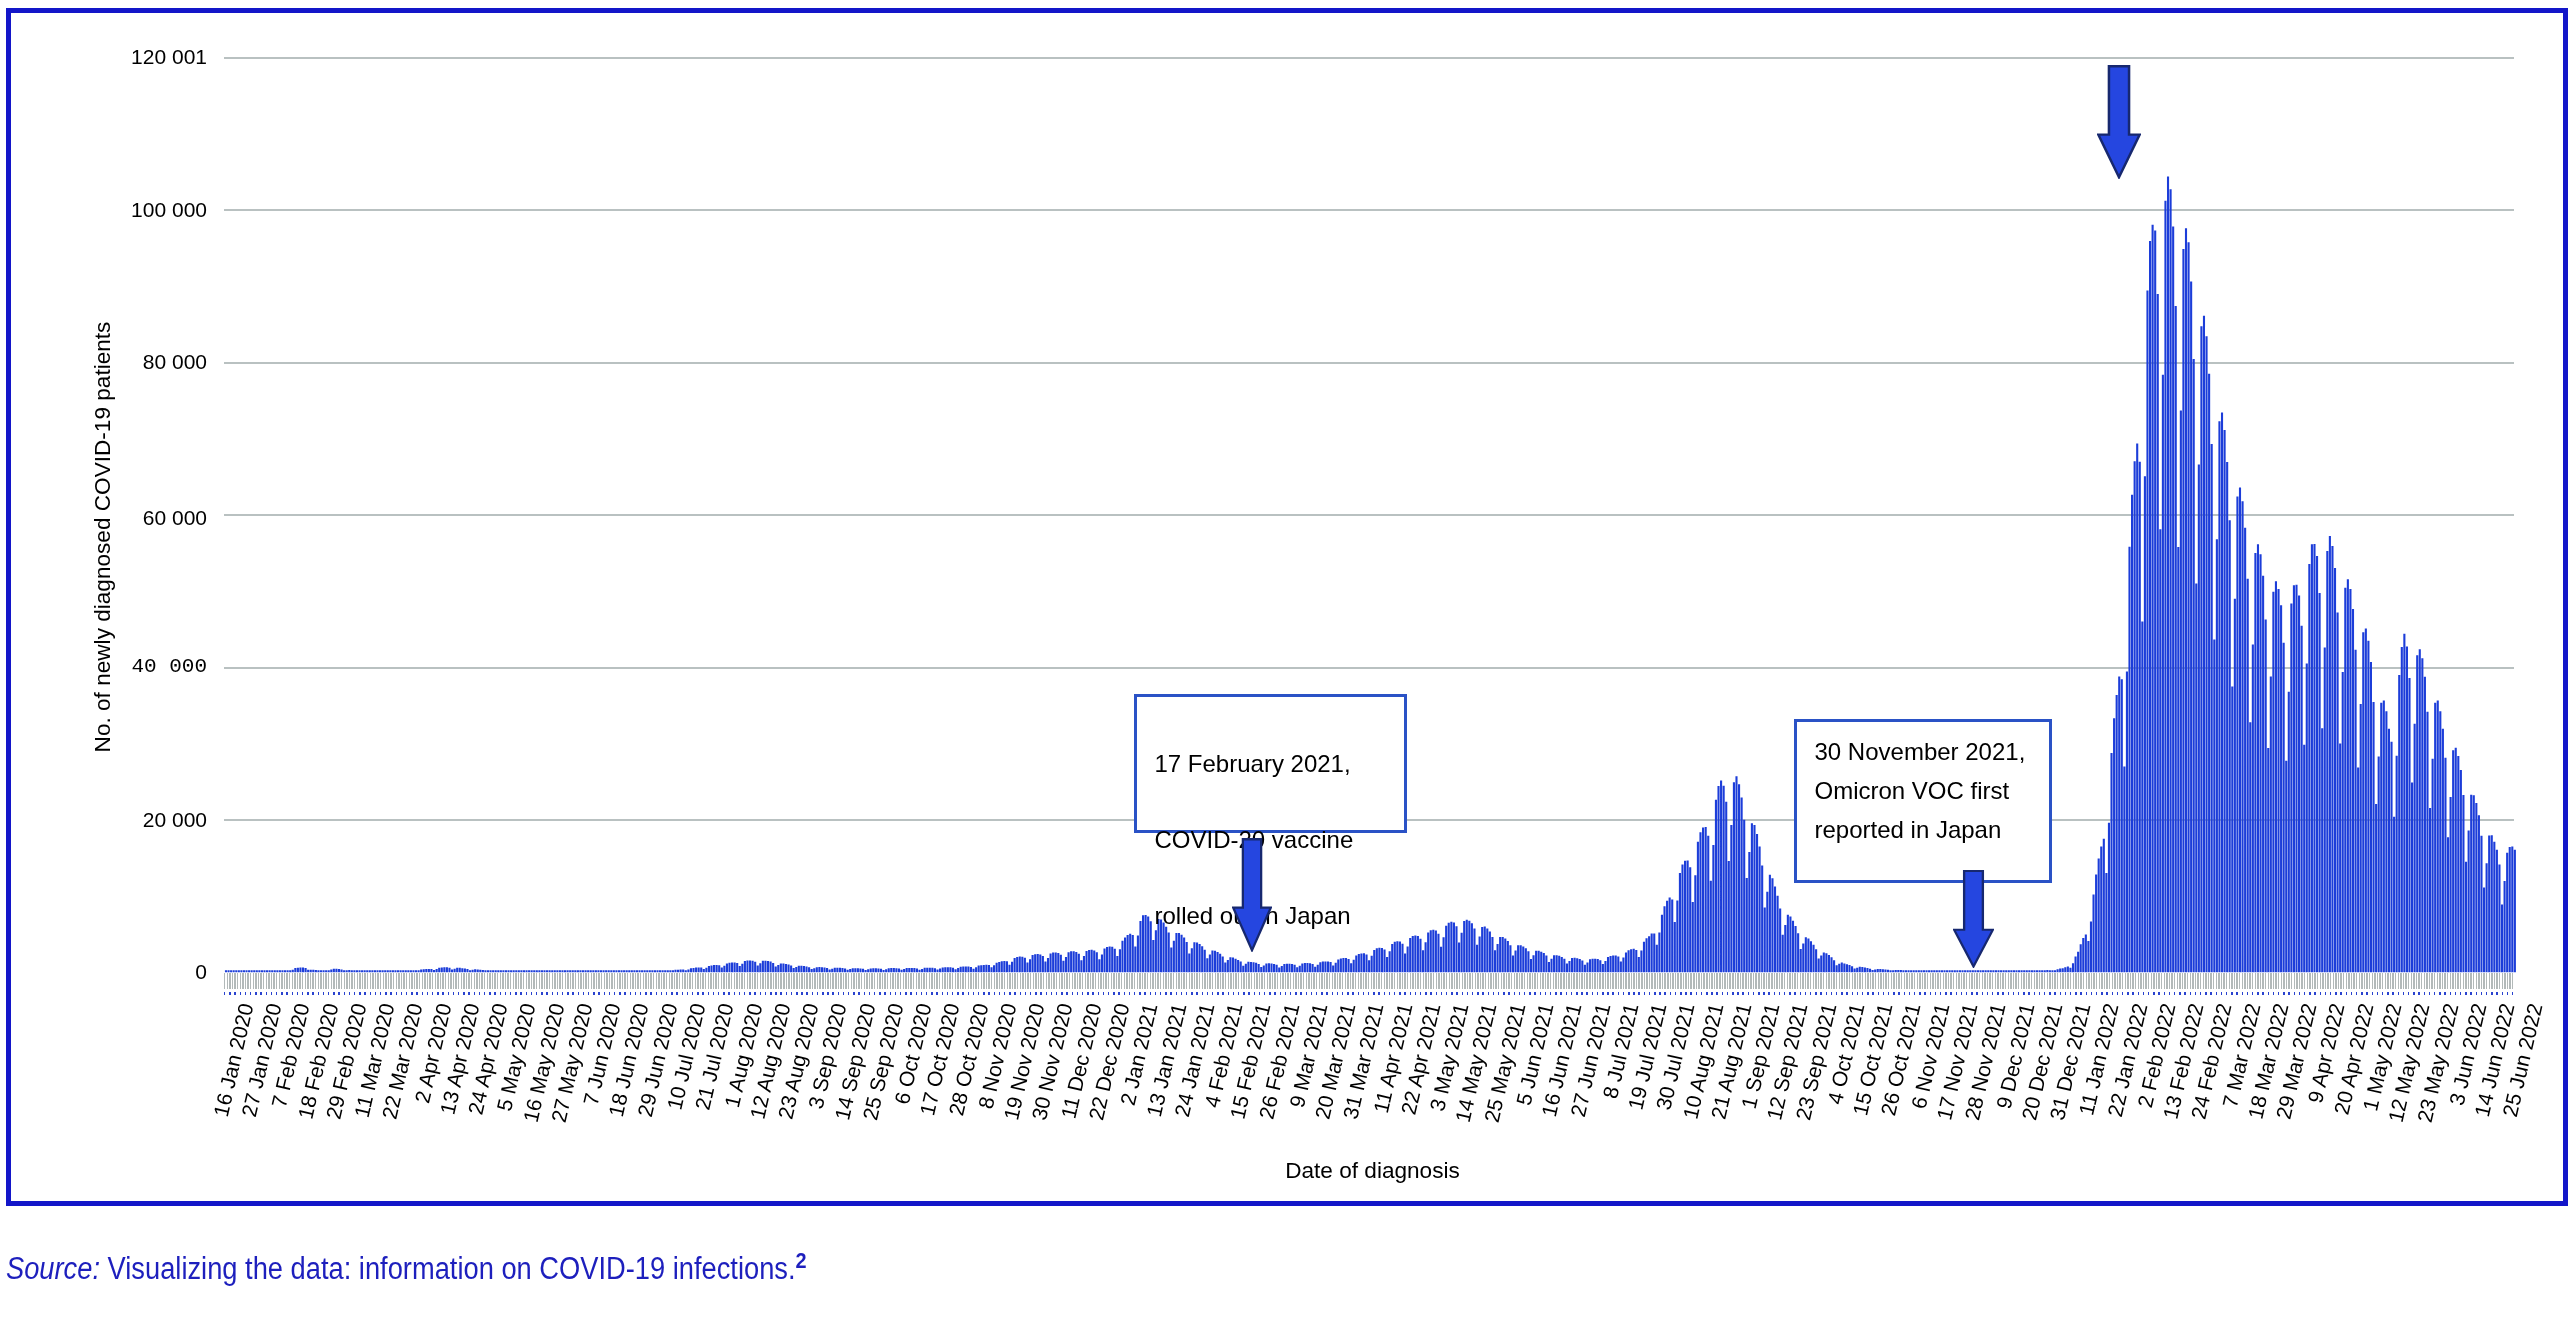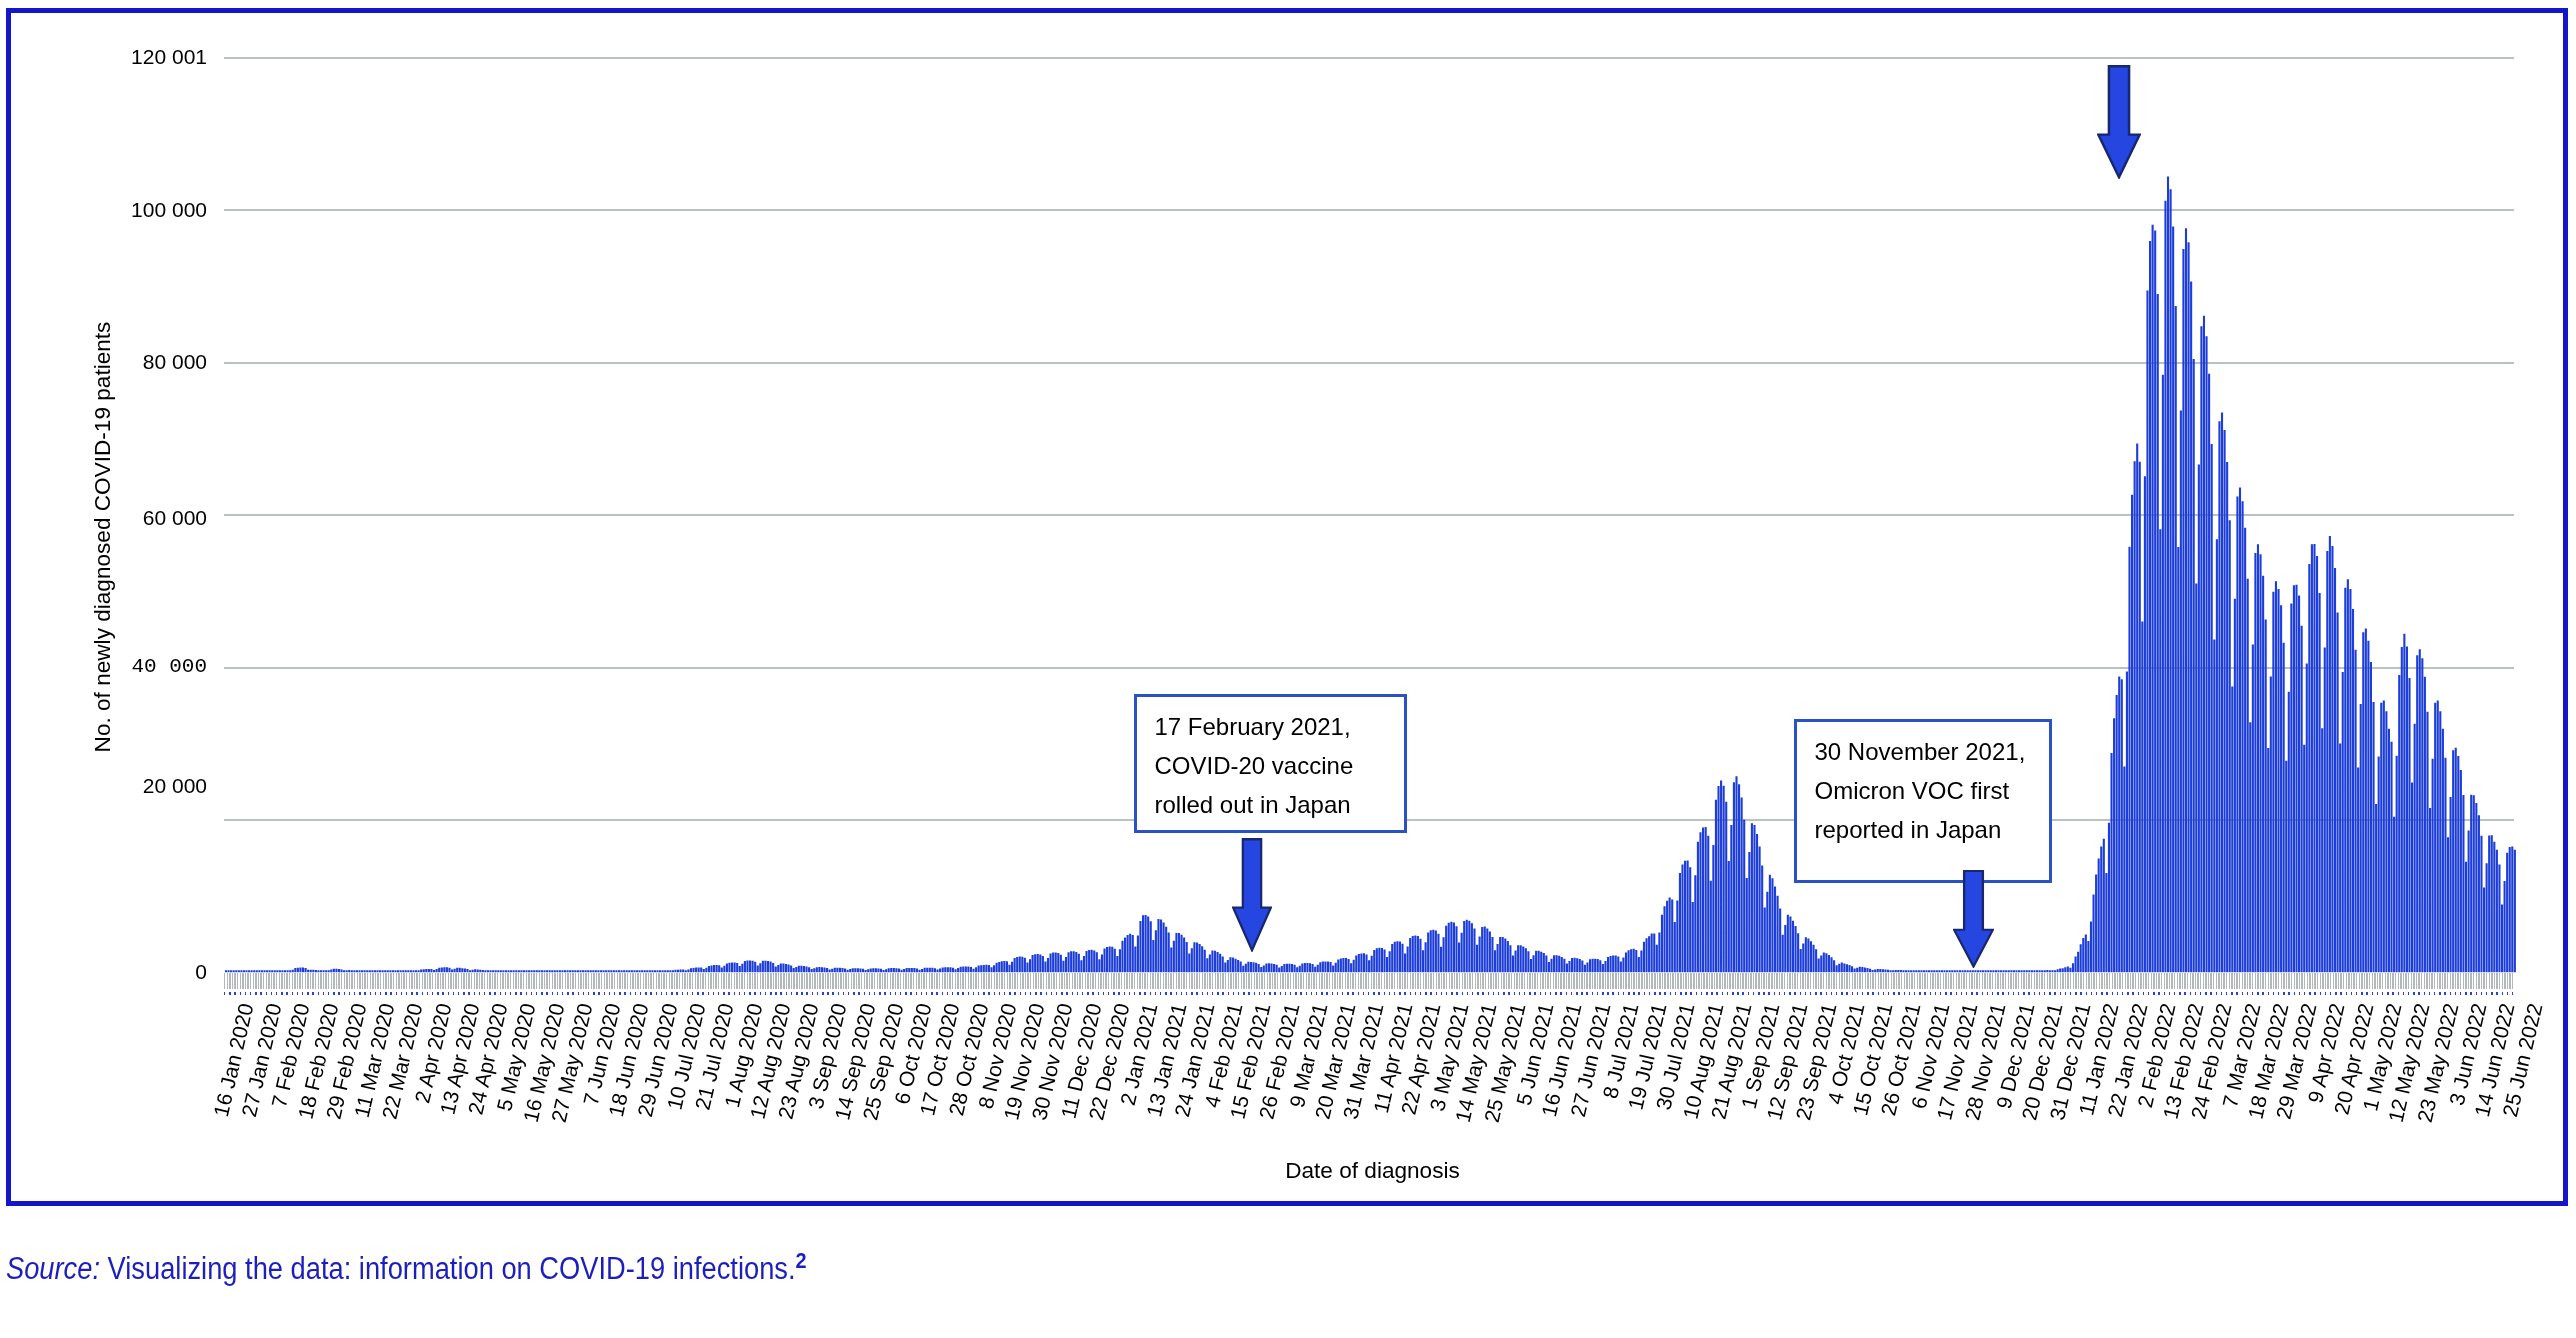--- a/index.html
+++ b/index.html
@@ -24,21 +24,21 @@
   .dot-row{position:absolute;left:224px;top:992px;width:2290px;height:3.1px;
     background:repeating-linear-gradient(90deg,#2a43cf 0px,#2a43cf 1.5px,transparent 1.5px,transparent 5.2px);}
 
   svg.bars-layer{position:absolute;left:0;top:0;width:2576px;height:1338px;}
 
   
   .callout{position:absolute;background:#ffffff;border:3.1px solid #2a52c6;color:#000;
     box-sizing:border-box;padding:10px 11.3px 5px 17.5px;font-size:24px;}
   .callout .ln{white-space:nowrap;}
   .callout-vaccine{left:1134px;top:694px;width:273px;height:139px;}
-  .callout-vaccine .ln{line-height:39px;}
+  .callout-vaccine .ln{line-height:39px;margin-top:37px;}
   .callout-omicron-first{left:1794px;top:719px;width:258px;height:164px;}
   .callout-omicron-first .ln{line-height:39px;}
   .callout-omicron-dominant{left:1785px;top:80px;width:281px;height:145px;font-size:22.6px;}
   .callout-omicron-dominant .ln{line-height:34px;}
 
   .arrow{position:absolute;}
   .arrow-vaccine{left:1232px;top:838px;width:40px;height:114px;}
   .arrow-omicron-first{left:1953px;top:870px;width:41px;height:98px;}
   .arrow-omicron-dominant{left:2097px;top:65px;width:44px;height:114px;}
 
@@ -63,21 +63,21 @@
       <div class="gridline" style="top: 514px;"></div>
       <div class="gridline" style="top: 667px;"></div>
       <div class="gridline" style="top: 819px;"></div>
     </div>
   <div>
       <div class="ylab" style="top: 44px;">120 001</div>
       <div class="ylab" style="top: 197px;">100 000</div>
       <div class="ylab" style="top: 349px;">80 000</div>
       <div class="ylab" style="top: 505px;">60 000</div>
       <div class="ylab" style="top: 654px; font-family: Liberation Mono, monospace;">40 000</div>
-      <div class="ylab" style="top: 773px;">20 000</div>
+      <div class="ylab" style="top: 807px;">20 000</div>
       <div class="ylab" style="top: 959px;">0</div>
     </div>
 
   <svg class="bars-layer" viewBox="0 0 4111 2136">
     <path fill="#1c3dd9" d="M358.4 1552V1549.0h3.36V1552ZM362.5 1552V1549.0h3.36V1552ZM366.6 1552V1549.0h3.36V1552ZM370.7 1552V1549.0h3.36V1552ZM374.8 1552V1549.0h3.36V1552ZM378.9 1552V1549.0h3.36V1552ZM383.0 1552V1549.0h3.36V1552ZM387.1 1552V1549.0h3.36V1552ZM391.2 1552V1549.0h3.36V1552ZM395.3 1552V1549.0h3.36V1552ZM399.4 1552V1549.0h3.36V1552ZM403.5 1552V1549.0h3.36V1552ZM407.6 1552V1549.0h3.36V1552ZM411.7 1552V1549.0h3.36V1552ZM415.8 1552V1549.0h3.36V1552ZM419.9 1552V1549.0h3.36V1552ZM424.0 1552V1549.0h3.36V1552ZM428.1 1552V1549.0h3.36V1552ZM432.2 1552V1549.0h3.36V1552ZM436.3 1552V1549.0h3.36V1552ZM440.4 1552V1549.0h3.36V1552ZM444.5 1552V1549.0h3.36V1552ZM448.6 1552V1549.0h3.36V1552ZM452.7 1552V1549.0h3.36V1552ZM456.8 1552V1549.0h3.36V1552ZM460.9 1552V1549.0h3.36V1552ZM465.0 1552V1548.2h3.36V1552ZM469.1 1552V1545.4h3.36V1552ZM473.2 1552V1544.9h3.36V1552ZM477.3 1552V1544.7h3.36V1552ZM481.4 1552V1544.7h3.36V1552ZM485.5 1552V1545.2h3.36V1552ZM489.6 1552V1548.3h3.36V1552ZM493.7 1552V1548.1h3.36V1552ZM497.8 1552V1548.2h3.36V1552ZM501.9 1552V1548.6h3.36V1552ZM506.0 1552V1549.0h3.36V1552ZM510.1 1552V1549.0h3.36V1552ZM514.2 1552V1549.0h3.36V1552ZM518.3 1552V1549.0h3.36V1552ZM522.4 1552V1549.0h3.36V1552ZM526.5 1552V1547.6h3.36V1552ZM530.6 1552V1546.5h3.36V1552ZM534.7 1552V1546.7h3.36V1552ZM538.8 1552V1547.0h3.36V1552ZM542.9 1552V1547.6h3.36V1552ZM547.0 1552V1549.0h3.36V1552ZM551.1 1552V1548.9h3.36V1552ZM555.2 1552V1548.7h3.36V1552ZM559.3 1552V1549.0h3.36V1552ZM563.4 1552V1549.0h3.36V1552ZM567.5 1552V1549.0h3.36V1552ZM571.6 1552V1549.0h3.36V1552ZM575.7 1552V1549.0h3.36V1552ZM579.8 1552V1549.0h3.36V1552ZM583.9 1552V1549.0h3.36V1552ZM588.0 1552V1549.0h3.36V1552ZM592.1 1552V1549.0h3.36V1552ZM596.2 1552V1549.0h3.36V1552ZM600.3 1552V1549.0h3.36V1552ZM604.4 1552V1549.0h3.36V1552ZM608.5 1552V1549.0h3.36V1552ZM612.6 1552V1549.0h3.36V1552ZM616.7 1552V1549.0h3.36V1552ZM620.8 1552V1549.0h3.36V1552ZM624.9 1552V1549.0h3.36V1552ZM629.0 1552V1549.0h3.36V1552ZM633.1 1552V1549.0h3.36V1552ZM637.2 1552V1549.0h3.36V1552ZM641.3 1552V1549.0h3.36V1552ZM645.4 1552V1549.0h3.36V1552ZM649.5 1552V1549.0h3.36V1552ZM653.6 1552V1549.0h3.36V1552ZM657.7 1552V1549.0h3.36V1552ZM661.8 1552V1549.0h3.36V1552ZM665.9 1552V1549.0h3.36V1552ZM670.0 1552V1547.8h3.36V1552ZM674.1 1552V1547.3h3.36V1552ZM678.2 1552V1547.1h3.36V1552ZM682.3 1552V1546.8h3.36V1552ZM686.4 1552V1546.9h3.36V1552ZM690.6 1552V1548.5h3.36V1552ZM694.7 1552V1546.9h3.36V1552ZM698.8 1552V1545.0h3.36V1552ZM702.9 1552V1544.4h3.36V1552ZM707.0 1552V1544.1h3.36V1552ZM711.1 1552V1544.0h3.36V1552ZM715.2 1552V1545.0h3.36V1552ZM719.3 1552V1547.6h3.36V1552ZM723.4 1552V1546.4h3.36V1552ZM727.5 1552V1544.9h3.36V1552ZM731.6 1552V1545.1h3.36V1552ZM735.7 1552V1545.6h3.36V1552ZM739.8 1552V1546.2h3.36V1552ZM743.9 1552V1547.1h3.36V1552ZM748.0 1552V1549.0h3.36V1552ZM752.1 1552V1548.3h3.36V1552ZM756.2 1552V1547.5h3.36V1552ZM760.3 1552V1547.7h3.36V1552ZM764.4 1552V1548.1h3.36V1552ZM768.5 1552V1548.5h3.36V1552ZM772.6 1552V1549.0h3.36V1552ZM776.7 1552V1549.0h3.36V1552ZM780.8 1552V1549.0h3.36V1552ZM784.9 1552V1549.0h3.36V1552ZM789.0 1552V1549.0h3.36V1552ZM793.1 1552V1549.0h3.36V1552ZM797.2 1552V1549.0h3.36V1552ZM801.3 1552V1549.0h3.36V1552ZM805.4 1552V1549.0h3.36V1552ZM809.5 1552V1549.0h3.36V1552ZM813.6 1552V1549.0h3.36V1552ZM817.7 1552V1549.0h3.36V1552ZM821.8 1552V1549.0h3.36V1552ZM825.9 1552V1549.0h3.36V1552ZM830.0 1552V1549.0h3.36V1552ZM834.1 1552V1549.0h3.36V1552ZM838.2 1552V1549.0h3.36V1552ZM842.3 1552V1549.0h3.36V1552ZM846.4 1552V1549.0h3.36V1552ZM850.5 1552V1549.0h3.36V1552ZM854.6 1552V1549.0h3.36V1552ZM858.7 1552V1549.0h3.36V1552ZM862.8 1552V1549.0h3.36V1552ZM866.9 1552V1549.0h3.36V1552ZM871.0 1552V1549.0h3.36V1552ZM875.1 1552V1549.0h3.36V1552ZM879.2 1552V1549.0h3.36V1552ZM883.3 1552V1549.0h3.36V1552ZM887.4 1552V1549.0h3.36V1552ZM891.5 1552V1549.0h3.36V1552ZM895.6 1552V1549.0h3.36V1552ZM899.7 1552V1549.0h3.36V1552ZM903.8 1552V1549.0h3.36V1552ZM907.9 1552V1549.0h3.36V1552ZM912.0 1552V1549.0h3.36V1552ZM916.1 1552V1549.0h3.36V1552ZM920.2 1552V1549.0h3.36V1552ZM924.3 1552V1549.0h3.36V1552ZM928.4 1552V1549.0h3.36V1552ZM932.5 1552V1549.0h3.36V1552ZM936.6 1552V1549.0h3.36V1552ZM940.7 1552V1549.0h3.36V1552ZM944.8 1552V1549.0h3.36V1552ZM948.9 1552V1549.0h3.36V1552ZM953.0 1552V1549.0h3.36V1552ZM957.1 1552V1549.0h3.36V1552ZM961.2 1552V1549.0h3.36V1552ZM965.3 1552V1549.0h3.36V1552ZM969.4 1552V1549.0h3.36V1552ZM973.5 1552V1549.0h3.36V1552ZM977.6 1552V1549.0h3.36V1552ZM981.7 1552V1549.0h3.36V1552ZM985.8 1552V1549.0h3.36V1552ZM989.9 1552V1549.0h3.36V1552ZM994.0 1552V1549.0h3.36V1552ZM998.1 1552V1549.0h3.36V1552ZM1002.2 1552V1549.0h3.36V1552ZM1006.3 1552V1549.0h3.36V1552ZM1010.4 1552V1549.0h3.36V1552ZM1014.5 1552V1549.0h3.36V1552ZM1018.6 1552V1549.0h3.36V1552ZM1022.7 1552V1549.0h3.36V1552ZM1026.8 1552V1549.0h3.36V1552ZM1030.9 1552V1549.0h3.36V1552ZM1035.0 1552V1549.0h3.36V1552ZM1039.1 1552V1549.0h3.36V1552ZM1043.2 1552V1549.0h3.36V1552ZM1047.3 1552V1549.0h3.36V1552ZM1051.4 1552V1549.0h3.36V1552ZM1055.5 1552V1549.0h3.36V1552ZM1059.6 1552V1549.0h3.36V1552ZM1063.7 1552V1549.0h3.36V1552ZM1067.8 1552V1549.0h3.36V1552ZM1071.9 1552V1548.8h3.36V1552ZM1076.0 1552V1548.3h3.36V1552ZM1080.1 1552V1548.1h3.36V1552ZM1084.2 1552V1547.8h3.36V1552ZM1088.3 1552V1547.8h3.36V1552ZM1092.4 1552V1549.0h3.36V1552ZM1096.6 1552V1547.7h3.36V1552ZM1100.7 1552V1545.9h3.36V1552ZM1104.8 1552V1545.2h3.36V1552ZM1108.9 1552V1544.7h3.36V1552ZM1113.0 1552V1544.4h3.36V1552ZM1117.1 1552V1544.7h3.36V1552ZM1121.2 1552V1547.0h3.36V1552ZM1125.3 1552V1544.9h3.36V1552ZM1129.4 1552V1542.2h3.36V1552ZM1133.5 1552V1541.2h3.36V1552ZM1137.6 1552V1540.7h3.36V1552ZM1141.7 1552V1540.5h3.36V1552ZM1145.8 1552V1541.1h3.36V1552ZM1149.9 1552V1544.6h3.36V1552ZM1154.0 1552V1541.7h3.36V1552ZM1158.1 1552V1538.0h3.36V1552ZM1162.2 1552V1536.9h3.36V1552ZM1166.3 1552V1536.4h3.36V1552ZM1170.4 1552V1536.5h3.36V1552ZM1174.5 1552V1537.5h3.36V1552ZM1178.6 1552V1542.3h3.36V1552ZM1182.7 1552V1538.6h3.36V1552ZM1186.8 1552V1534.0h3.36V1552ZM1190.9 1552V1533.2h3.36V1552ZM1195.0 1552V1533.2h3.36V1552ZM1199.1 1552V1533.8h3.36V1552ZM1203.2 1552V1535.4h3.36V1552ZM1207.3 1552V1541.2h3.36V1552ZM1211.4 1552V1537.8h3.36V1552ZM1215.5 1552V1533.9h3.36V1552ZM1219.6 1552V1533.6h3.36V1552ZM1223.7 1552V1534.1h3.36V1552ZM1227.8 1552V1535.1h3.36V1552ZM1231.9 1552V1537.4h3.36V1552ZM1236.0 1552V1543.0h3.36V1552ZM1240.1 1552V1540.6h3.36V1552ZM1244.2 1552V1538.0h3.36V1552ZM1248.3 1552V1538.2h3.36V1552ZM1252.4 1552V1538.8h3.36V1552ZM1256.5 1552V1539.8h3.36V1552ZM1260.6 1552V1541.4h3.36V1552ZM1264.7 1552V1545.5h3.36V1552ZM1268.8 1552V1543.6h3.36V1552ZM1272.9 1552V1541.6h3.36V1552ZM1277.0 1552V1541.6h3.36V1552ZM1281.1 1552V1542.1h3.36V1552ZM1285.2 1552V1542.9h3.36V1552ZM1289.3 1552V1544.1h3.36V1552ZM1293.4 1552V1547.1h3.36V1552ZM1297.5 1552V1545.8h3.36V1552ZM1301.6 1552V1544.1h3.36V1552ZM1305.7 1552V1543.9h3.36V1552ZM1309.8 1552V1544.2h3.36V1552ZM1313.9 1552V1544.6h3.36V1552ZM1318.0 1552V1545.5h3.36V1552ZM1322.1 1552V1547.9h3.36V1552ZM1326.2 1552V1546.6h3.36V1552ZM1330.3 1552V1545.1h3.36V1552ZM1334.4 1552V1545.0h3.36V1552ZM1338.5 1552V1545.1h3.36V1552ZM1342.6 1552V1545.5h3.36V1552ZM1346.7 1552V1546.2h3.36V1552ZM1350.8 1552V1548.3h3.36V1552ZM1354.9 1552V1547.1h3.36V1552ZM1359.0 1552V1545.7h3.36V1552ZM1363.1 1552V1545.6h3.36V1552ZM1367.2 1552V1545.7h3.36V1552ZM1371.3 1552V1546.0h3.36V1552ZM1375.4 1552V1546.6h3.36V1552ZM1379.5 1552V1548.5h3.36V1552ZM1383.6 1552V1547.4h3.36V1552ZM1387.7 1552V1546.0h3.36V1552ZM1391.8 1552V1545.8h3.36V1552ZM1395.9 1552V1545.9h3.36V1552ZM1400.0 1552V1546.1h3.36V1552ZM1404.1 1552V1546.6h3.36V1552ZM1408.2 1552V1548.5h3.36V1552ZM1412.3 1552V1547.3h3.36V1552ZM1416.4 1552V1545.8h3.36V1552ZM1420.5 1552V1545.5h3.36V1552ZM1424.6 1552V1545.5h3.36V1552ZM1428.7 1552V1545.7h3.36V1552ZM1432.8 1552V1546.3h3.36V1552ZM1436.9 1552V1548.3h3.36V1552ZM1441.0 1552V1547.0h3.36V1552ZM1445.1 1552V1545.5h3.36V1552ZM1449.2 1552V1545.2h3.36V1552ZM1453.3 1552V1545.3h3.36V1552ZM1457.4 1552V1545.5h3.36V1552ZM1461.5 1552V1546.1h3.36V1552ZM1465.6 1552V1548.1h3.36V1552ZM1469.7 1552V1546.8h3.36V1552ZM1473.8 1552V1545.1h3.36V1552ZM1477.9 1552V1544.8h3.36V1552ZM1482.0 1552V1544.8h3.36V1552ZM1486.1 1552V1545.0h3.36V1552ZM1490.2 1552V1545.6h3.36V1552ZM1494.3 1552V1547.8h3.36V1552ZM1498.4 1552V1546.3h3.36V1552ZM1502.6 1552V1544.5h3.36V1552ZM1506.7 1552V1544.1h3.36V1552ZM1510.8 1552V1544.0h3.36V1552ZM1514.9 1552V1544.2h3.36V1552ZM1519.0 1552V1544.8h3.36V1552ZM1523.1 1552V1547.3h3.36V1552ZM1527.2 1552V1545.5h3.36V1552ZM1531.3 1552V1543.4h3.36V1552ZM1535.4 1552V1542.9h3.36V1552ZM1539.5 1552V1542.8h3.36V1552ZM1543.6 1552V1543.0h3.36V1552ZM1547.7 1552V1543.6h3.36V1552ZM1551.8 1552V1546.4h3.36V1552ZM1555.9 1552V1544.2h3.36V1552ZM1560.0 1552V1541.5h3.36V1552ZM1564.1 1552V1540.8h3.36V1552ZM1568.2 1552V1540.5h3.36V1552ZM1572.3 1552V1540.2h3.36V1552ZM1576.4 1552V1540.6h3.36V1552ZM1580.5 1552V1544.2h3.36V1552ZM1584.6 1552V1541.0h3.36V1552ZM1588.7 1552V1537.0h3.36V1552ZM1592.8 1552V1535.6h3.36V1552ZM1596.9 1552V1534.5h3.36V1552ZM1601.0 1552V1534.0h3.36V1552ZM1605.1 1552V1534.7h3.36V1552ZM1609.2 1552V1540.2h3.36V1552ZM1613.3 1552V1535.4h3.36V1552ZM1617.4 1552V1529.2h3.36V1552ZM1621.5 1552V1527.6h3.36V1552ZM1625.6 1552V1527.0h3.36V1552ZM1629.7 1552V1527.2h3.36V1552ZM1633.8 1552V1528.9h3.36V1552ZM1637.9 1552V1536.7h3.36V1552ZM1642.0 1552V1531.3h3.36V1552ZM1646.1 1552V1524.7h3.36V1552ZM1650.2 1552V1523.2h3.36V1552ZM1654.3 1552V1523.1h3.36V1552ZM1658.4 1552V1523.8h3.36V1552ZM1662.5 1552V1526.2h3.36V1552ZM1666.6 1552V1535.1h3.36V1552ZM1670.7 1552V1529.2h3.36V1552ZM1674.8 1552V1522.0h3.36V1552ZM1678.9 1552V1520.5h3.36V1552ZM1683.0 1552V1520.5h3.36V1552ZM1687.1 1552V1521.4h3.36V1552ZM1691.2 1552V1524.2h3.36V1552ZM1695.3 1552V1533.9h3.36V1552ZM1699.4 1552V1527.7h3.36V1552ZM1703.5 1552V1520.1h3.36V1552ZM1707.6 1552V1518.6h3.36V1552ZM1711.7 1552V1518.6h3.36V1552ZM1715.8 1552V1519.6h3.36V1552ZM1719.9 1552V1522.5h3.36V1552ZM1724.0 1552V1532.8h3.36V1552ZM1728.1 1552V1526.2h3.36V1552ZM1732.2 1552V1518.1h3.36V1552ZM1736.3 1552V1516.4h3.36V1552ZM1740.4 1552V1516.3h3.36V1552ZM1744.5 1552V1517.3h3.36V1552ZM1748.6 1552V1520.3h3.36V1552ZM1752.7 1552V1531.3h3.36V1552ZM1756.8 1552V1523.7h3.36V1552ZM1760.9 1552V1514.2h3.36V1552ZM1765.0 1552V1511.7h3.36V1552ZM1769.1 1552V1511.1h3.36V1552ZM1773.2 1552V1511.6h3.36V1552ZM1777.3 1552V1514.7h3.36V1552ZM1781.4 1552V1526.3h3.36V1552ZM1785.5 1552V1515.5h3.36V1552ZM1789.6 1552V1501.7h3.36V1552ZM1793.7 1552V1496.8h3.36V1552ZM1797.8 1552V1492.8h3.36V1552ZM1801.9 1552V1490.6h3.36V1552ZM1806.0 1552V1492.6h3.36V1552ZM1810.1 1552V1511.1h3.36V1552ZM1814.2 1552V1493.3h3.36V1552ZM1818.3 1552V1470.2h3.36V1552ZM1822.4 1552V1461.3h3.36V1552ZM1826.5 1552V1460.9h3.36V1552ZM1830.6 1552V1463.0h3.36V1552ZM1834.7 1552V1470.5h3.36V1552ZM1838.8 1552V1500.7h3.36V1552ZM1842.9 1552V1485.2h3.36V1552ZM1847.0 1552V1467.2h3.36V1552ZM1851.1 1552V1467.9h3.36V1552ZM1855.2 1552V1472.6h3.36V1552ZM1859.3 1552V1479.3h3.36V1552ZM1863.4 1552V1488.8h3.36V1552ZM1867.5 1552V1512.8h3.36V1552ZM1871.6 1552V1501.8h3.36V1552ZM1875.7 1552V1489.4h3.36V1552ZM1879.8 1552V1489.3h3.36V1552ZM1883.9 1552V1492.1h3.36V1552ZM1888.0 1552V1496.5h3.36V1552ZM1892.1 1552V1503.9h3.36V1552ZM1896.2 1552V1522.1h3.36V1552ZM1900.3 1552V1513.7h3.36V1552ZM1904.4 1552V1504.3h3.36V1552ZM1908.6 1552V1504.6h3.36V1552ZM1912.7 1552V1507.1h3.36V1552ZM1916.8 1552V1510.5h3.36V1552ZM1920.9 1552V1516.1h3.36V1552ZM1925.0 1552V1529.9h3.36V1552ZM1929.1 1552V1523.9h3.36V1552ZM1933.2 1552V1517.2h3.36V1552ZM1937.3 1552V1517.6h3.36V1552ZM1941.4 1552V1519.6h3.36V1552ZM1945.5 1552V1522.4h3.36V1552ZM1949.6 1552V1526.8h3.36V1552ZM1953.7 1552V1536.7h3.36V1552ZM1957.8 1552V1532.6h3.36V1552ZM1961.9 1552V1528.2h3.36V1552ZM1966.0 1552V1528.7h3.36V1552ZM1970.1 1552V1530.4h3.36V1552ZM1974.2 1552V1532.6h3.36V1552ZM1978.3 1552V1535.1h3.36V1552ZM1982.4 1552V1541.6h3.36V1552ZM1986.5 1552V1538.7h3.36V1552ZM1990.6 1552V1535.4h3.36V1552ZM1994.7 1552V1535.6h3.36V1552ZM1998.8 1552V1536.1h3.36V1552ZM2002.9 1552V1537.1h3.36V1552ZM2007.0 1552V1538.9h3.36V1552ZM2011.1 1552V1543.8h3.36V1552ZM2015.2 1552V1541.3h3.36V1552ZM2019.3 1552V1538.2h3.36V1552ZM2023.4 1552V1537.9h3.36V1552ZM2027.5 1552V1538.1h3.36V1552ZM2031.6 1552V1538.8h3.36V1552ZM2035.7 1552V1540.2h3.36V1552ZM2039.8 1552V1544.5h3.36V1552ZM2043.9 1552V1542.0h3.36V1552ZM2048.0 1552V1539.0h3.36V1552ZM2052.1 1552V1538.5h3.36V1552ZM2056.2 1552V1538.6h3.36V1552ZM2060.3 1552V1539.1h3.36V1552ZM2064.4 1552V1540.3h3.36V1552ZM2068.5 1552V1544.3h3.36V1552ZM2072.6 1552V1541.6h3.36V1552ZM2076.7 1552V1538.3h3.36V1552ZM2080.8 1552V1537.5h3.36V1552ZM2084.9 1552V1537.4h3.36V1552ZM2089.0 1552V1537.7h3.36V1552ZM2093.1 1552V1538.8h3.36V1552ZM2097.2 1552V1543.2h3.36V1552ZM2101.3 1552V1540.0h3.36V1552ZM2105.4 1552V1536.1h3.36V1552ZM2109.5 1552V1535.0h3.36V1552ZM2113.6 1552V1534.8h3.36V1552ZM2117.7 1552V1534.8h3.36V1552ZM2121.8 1552V1535.8h3.36V1552ZM2125.9 1552V1541.2h3.36V1552ZM2130.0 1552V1537.0h3.36V1552ZM2134.1 1552V1531.8h3.36V1552ZM2138.2 1552V1530.3h3.36V1552ZM2142.3 1552V1529.5h3.36V1552ZM2146.4 1552V1529.4h3.36V1552ZM2150.5 1552V1530.8h3.36V1552ZM2154.6 1552V1537.8h3.36V1552ZM2158.7 1552V1532.3h3.36V1552ZM2162.8 1552V1525.4h3.36V1552ZM2166.9 1552V1523.1h3.36V1552ZM2171.0 1552V1522.1h3.36V1552ZM2175.1 1552V1521.9h3.36V1552ZM2179.2 1552V1523.7h3.36V1552ZM2183.3 1552V1533.0h3.36V1552ZM2187.4 1552V1525.7h3.36V1552ZM2191.5 1552V1516.6h3.36V1552ZM2195.6 1552V1513.9h3.36V1552ZM2199.7 1552V1512.9h3.36V1552ZM2203.8 1552V1513.2h3.36V1552ZM2207.9 1552V1515.8h3.36V1552ZM2212.0 1552V1527.8h3.36V1552ZM2216.1 1552V1518.5h3.36V1552ZM2220.2 1552V1507.0h3.36V1552ZM2224.3 1552V1503.6h3.36V1552ZM2228.4 1552V1502.5h3.36V1552ZM2232.5 1552V1503.1h3.36V1552ZM2236.6 1552V1506.7h3.36V1552ZM2240.7 1552V1522.1h3.36V1552ZM2244.8 1552V1511.1h3.36V1552ZM2248.9 1552V1497.6h3.36V1552ZM2253.0 1552V1494.2h3.36V1552ZM2257.1 1552V1493.4h3.36V1552ZM2261.2 1552V1494.4h3.36V1552ZM2265.3 1552V1498.8h3.36V1552ZM2269.4 1552V1517.0h3.36V1552ZM2273.5 1552V1504.3h3.36V1552ZM2277.6 1552V1488.7h3.36V1552ZM2281.7 1552V1485.0h3.36V1552ZM2285.8 1552V1484.3h3.36V1552ZM2289.9 1552V1485.6h3.36V1552ZM2294.0 1552V1490.5h3.36V1552ZM2298.1 1552V1511.3h3.36V1552ZM2302.2 1552V1496.4h3.36V1552ZM2306.3 1552V1478.0h3.36V1552ZM2310.4 1552V1473.0h3.36V1552ZM2314.6 1552V1471.6h3.36V1552ZM2318.7 1552V1472.6h3.36V1552ZM2322.8 1552V1478.5h3.36V1552ZM2326.9 1552V1504.7h3.36V1552ZM2331.0 1552V1489.1h3.36V1552ZM2335.1 1552V1470.4h3.36V1552ZM2339.2 1552V1468.2h3.36V1552ZM2343.3 1552V1470.0h3.36V1552ZM2347.4 1552V1474.0h3.36V1552ZM2351.5 1552V1482.4h3.36V1552ZM2355.6 1552V1508.2h3.36V1552ZM2359.7 1552V1495.1h3.36V1552ZM2363.8 1552V1479.9h3.36V1552ZM2367.9 1552V1479.1h3.36V1552ZM2372.0 1552V1482.2h3.36V1552ZM2376.1 1552V1487.2h3.36V1552ZM2380.2 1552V1495.7h3.36V1552ZM2384.3 1552V1517.0h3.36V1552ZM2388.4 1552V1507.2h3.36V1552ZM2392.5 1552V1495.8h3.36V1552ZM2396.6 1552V1495.8h3.36V1552ZM2400.7 1552V1498.4h3.36V1552ZM2404.8 1552V1502.4h3.36V1552ZM2408.9 1552V1509.0h3.36V1552ZM2413.0 1552V1525.2h3.36V1552ZM2417.1 1552V1517.5h3.36V1552ZM2421.2 1552V1508.9h3.36V1552ZM2425.3 1552V1508.9h3.36V1552ZM2429.4 1552V1511.0h3.36V1552ZM2433.5 1552V1513.7h3.36V1552ZM2437.6 1552V1518.4h3.36V1552ZM2441.7 1552V1531.0h3.36V1552ZM2445.8 1552V1524.8h3.36V1552ZM2449.9 1552V1517.8h3.36V1552ZM2454.0 1552V1517.7h3.36V1552ZM2458.1 1552V1519.2h3.36V1552ZM2462.2 1552V1521.5h3.36V1552ZM2466.3 1552V1525.5h3.36V1552ZM2470.4 1552V1535.6h3.36V1552ZM2474.5 1552V1530.7h3.36V1552ZM2478.6 1552V1525.0h3.36V1552ZM2482.7 1552V1524.8h3.36V1552ZM2486.8 1552V1525.8h3.36V1552ZM2490.9 1552V1527.6h3.36V1552ZM2495.0 1552V1530.4h3.36V1552ZM2499.1 1552V1538.3h3.36V1552ZM2503.2 1552V1534.2h3.36V1552ZM2507.3 1552V1529.4h3.36V1552ZM2511.4 1552V1529.0h3.36V1552ZM2515.5 1552V1529.6h3.36V1552ZM2519.6 1552V1530.8h3.36V1552ZM2523.7 1552V1533.2h3.36V1552ZM2527.8 1552V1540.1h3.36V1552ZM2531.9 1552V1536.4h3.36V1552ZM2536.0 1552V1531.5h3.36V1552ZM2540.1 1552V1530.5h3.36V1552ZM2544.2 1552V1530.4h3.36V1552ZM2548.3 1552V1530.9h3.36V1552ZM2552.4 1552V1532.8h3.36V1552ZM2556.5 1552V1539.1h3.36V1552ZM2560.6 1552V1534.1h3.36V1552ZM2564.7 1552V1527.8h3.36V1552ZM2568.8 1552V1526.0h3.36V1552ZM2572.9 1552V1525.3h3.36V1552ZM2577.0 1552V1525.2h3.36V1552ZM2581.1 1552V1526.8h3.36V1552ZM2585.2 1552V1535.1h3.36V1552ZM2589.3 1552V1528.5h3.36V1552ZM2593.4 1552V1520.4h3.36V1552ZM2597.5 1552V1517.0h3.36V1552ZM2601.6 1552V1515.3h3.36V1552ZM2605.7 1552V1514.7h3.36V1552ZM2609.8 1552V1516.5h3.36V1552ZM2613.9 1552V1527.9h3.36V1552ZM2618.0 1552V1517.2h3.36V1552ZM2622.1 1552V1503.3h3.36V1552ZM2626.2 1552V1497.8h3.36V1552ZM2630.3 1552V1494.7h3.36V1552ZM2634.4 1552V1490.3h3.36V1552ZM2638.5 1552V1490.3h3.36V1552ZM2642.6 1552V1508.4h3.36V1552ZM2646.7 1552V1488.7h3.36V1552ZM2650.8 1552V1460.3h3.36V1552ZM2654.9 1552V1446.9h3.36V1552ZM2659.0 1552V1438.1h3.36V1552ZM2663.1 1552V1432.9h3.36V1552ZM2667.2 1552V1436.0h3.36V1552ZM2671.3 1552V1471.7h3.36V1552ZM2675.4 1552V1437.6h3.36V1552ZM2679.5 1552V1393.8h3.36V1552ZM2683.6 1552V1380.2h3.36V1552ZM2687.7 1552V1374.3h3.36V1552ZM2691.8 1552V1373.7h3.36V1552ZM2695.9 1552V1384.5h3.36V1552ZM2700.0 1552V1439.9h3.36V1552ZM2704.1 1552V1397.2h3.36V1552ZM2708.2 1552V1343.9h3.36V1552ZM2712.3 1552V1328.6h3.36V1552ZM2716.4 1552V1320.9h3.36V1552ZM2720.6 1552V1320.2h3.36V1552ZM2724.7 1552V1334.2h3.36V1552ZM2728.8 1552V1406.0h3.36V1552ZM2732.9 1552V1348.8h3.36V1552ZM2737.0 1552V1276.8h3.36V1552ZM2741.1 1552V1254.7h3.36V1552ZM2745.2 1552V1246.1h3.36V1552ZM2749.3 1552V1254.2h3.36V1552ZM2753.4 1552V1280.1h3.36V1552ZM2757.5 1552V1374.6h3.36V1552ZM2761.6 1552V1317.1h3.36V1552ZM2765.7 1552V1248.7h3.36V1552ZM2769.8 1552V1239.3h3.36V1552ZM2773.9 1552V1252.1h3.36V1552ZM2778.0 1552V1273.0h3.36V1552ZM2782.1 1552V1308.7h3.36V1552ZM2786.2 1552V1401.6h3.36V1552ZM2790.3 1552V1360.3h3.36V1552ZM2794.4 1552V1314.1h3.36V1552ZM2798.5 1552V1317.2h3.36V1552ZM2802.6 1552V1331.6h3.36V1552ZM2806.7 1552V1351.5h3.36V1552ZM2810.8 1552V1381.5h3.36V1552ZM2814.9 1552V1448.8h3.36V1552ZM2819.0 1552V1423.5h3.36V1552ZM2823.1 1552V1396.4h3.36V1552ZM2827.2 1552V1402.2h3.36V1552ZM2831.3 1552V1415.3h3.36V1552ZM2835.4 1552V1430.0h3.36V1552ZM2839.5 1552V1450.5h3.36V1552ZM2843.6 1552V1492.1h3.36V1552ZM2847.7 1552V1476.8h3.36V1552ZM2851.8 1552V1460.3h3.36V1552ZM2855.9 1552V1463.0h3.36V1552ZM2860.0 1552V1470.0h3.36V1552ZM2864.1 1552V1478.1h3.36V1552ZM2868.2 1552V1489.8h3.36V1552ZM2872.3 1552V1514.8h3.36V1552ZM2876.4 1552V1506.3h3.36V1552ZM2880.5 1552V1496.3h3.36V1552ZM2884.6 1552V1498.1h3.36V1552ZM2888.7 1552V1502.5h3.36V1552ZM2892.8 1552V1508.1h3.36V1552ZM2896.9 1552V1515.2h3.36V1552ZM2901.0 1552V1530.1h3.36V1552ZM2905.1 1552V1525.2h3.36V1552ZM2909.2 1552V1520.4h3.36V1552ZM2913.3 1552V1521.8h3.36V1552ZM2917.4 1552V1524.7h3.36V1552ZM2921.5 1552V1528.2h3.36V1552ZM2925.6 1552V1532.8h3.36V1552ZM2929.7 1552V1540.8h3.36V1552ZM2933.8 1552V1538.6h3.36V1552ZM2937.9 1552V1536.7h3.36V1552ZM2942.0 1552V1538.2h3.36V1552ZM2946.1 1552V1539.2h3.36V1552ZM2950.2 1552V1540.5h3.36V1552ZM2954.3 1552V1542.4h3.36V1552ZM2958.4 1552V1546.3h3.36V1552ZM2962.5 1552V1544.9h3.36V1552ZM2966.6 1552V1543.4h3.36V1552ZM2970.7 1552V1543.8h3.36V1552ZM2974.8 1552V1544.6h3.36V1552ZM2978.9 1552V1545.5h3.36V1552ZM2983.0 1552V1546.4h3.36V1552ZM2987.1 1552V1548.6h3.36V1552ZM2991.2 1552V1547.8h3.36V1552ZM2995.3 1552V1546.8h3.36V1552ZM2999.4 1552V1547.0h3.36V1552ZM3003.5 1552V1547.3h3.36V1552ZM3007.6 1552V1547.6h3.36V1552ZM3011.7 1552V1548.2h3.36V1552ZM3015.8 1552V1549.0h3.36V1552ZM3019.9 1552V1549.0h3.36V1552ZM3024.0 1552V1548.4h3.36V1552ZM3028.1 1552V1548.4h3.36V1552ZM3032.2 1552V1548.6h3.36V1552ZM3036.3 1552V1548.8h3.36V1552ZM3040.4 1552V1549.0h3.36V1552ZM3044.5 1552V1549.0h3.36V1552ZM3048.6 1552V1549.0h3.36V1552ZM3052.7 1552V1549.0h3.36V1552ZM3056.8 1552V1549.0h3.36V1552ZM3060.9 1552V1549.0h3.36V1552ZM3065.0 1552V1549.0h3.36V1552ZM3069.1 1552V1549.0h3.36V1552ZM3073.2 1552V1549.0h3.36V1552ZM3077.3 1552V1549.0h3.36V1552ZM3081.4 1552V1549.0h3.36V1552ZM3085.5 1552V1549.0h3.36V1552ZM3089.6 1552V1549.0h3.36V1552ZM3093.7 1552V1549.0h3.36V1552ZM3097.8 1552V1549.0h3.36V1552ZM3101.9 1552V1549.0h3.36V1552ZM3106.0 1552V1549.0h3.36V1552ZM3110.1 1552V1549.0h3.36V1552ZM3114.2 1552V1549.0h3.36V1552ZM3118.3 1552V1549.0h3.36V1552ZM3122.4 1552V1549.0h3.36V1552ZM3126.6 1552V1549.0h3.36V1552ZM3130.7 1552V1549.0h3.36V1552ZM3134.8 1552V1549.0h3.36V1552ZM3138.9 1552V1549.0h3.36V1552ZM3143.0 1552V1549.0h3.36V1552ZM3147.1 1552V1549.0h3.36V1552ZM3151.2 1552V1549.0h3.36V1552ZM3155.3 1552V1549.0h3.36V1552ZM3159.4 1552V1549.0h3.36V1552ZM3163.5 1552V1549.0h3.36V1552ZM3167.6 1552V1549.0h3.36V1552ZM3171.7 1552V1549.0h3.36V1552ZM3175.8 1552V1549.0h3.36V1552ZM3179.9 1552V1549.0h3.36V1552ZM3184.0 1552V1549.0h3.36V1552ZM3188.1 1552V1549.0h3.36V1552ZM3192.2 1552V1549.0h3.36V1552ZM3196.3 1552V1549.0h3.36V1552ZM3200.4 1552V1549.0h3.36V1552ZM3204.5 1552V1549.0h3.36V1552ZM3208.6 1552V1549.0h3.36V1552ZM3212.7 1552V1549.0h3.36V1552ZM3216.8 1552V1549.0h3.36V1552ZM3220.9 1552V1549.0h3.36V1552ZM3225.0 1552V1549.0h3.36V1552ZM3229.1 1552V1549.0h3.36V1552ZM3233.2 1552V1549.0h3.36V1552ZM3237.3 1552V1549.0h3.36V1552ZM3241.4 1552V1549.0h3.36V1552ZM3245.5 1552V1549.0h3.36V1552ZM3249.6 1552V1549.0h3.36V1552ZM3253.7 1552V1549.0h3.36V1552ZM3257.8 1552V1549.0h3.36V1552ZM3261.9 1552V1548.9h3.36V1552ZM3266.0 1552V1548.7h3.36V1552ZM3270.1 1552V1548.8h3.36V1552ZM3274.2 1552V1549.0h3.36V1552ZM3278.3 1552V1548.8h3.36V1552ZM3282.4 1552V1547.2h3.36V1552ZM3286.5 1552V1546.3h3.36V1552ZM3290.6 1552V1545.8h3.36V1552ZM3294.7 1552V1544.0h3.36V1552ZM3298.8 1552V1543.0h3.36V1552ZM3302.9 1552V1545.1h3.36V1552ZM3307.0 1552V1537.7h3.36V1552ZM3311.1 1552V1526.9h3.36V1552ZM3315.2 1552V1519.2h3.36V1552ZM3319.3 1552V1507.3h3.36V1552ZM3323.4 1552V1497.3h3.36V1552ZM3327.5 1552V1492.0h3.36V1552ZM3331.6 1552V1502.4h3.36V1552ZM3335.7 1552V1471.2h3.36V1552ZM3339.8 1552V1428.0h3.36V1552ZM3343.9 1552V1396.1h3.36V1552ZM3348.0 1552V1370.6h3.36V1552ZM3352.1 1552V1351.5h3.36V1552ZM3356.2 1552V1338.9h3.36V1552ZM3360.3 1552V1393.8h3.36V1552ZM3364.4 1552V1313.5h3.36V1552ZM3368.5 1552V1201.9h3.36V1552ZM3372.6 1552V1146.8h3.36V1552ZM3376.7 1552V1109.4h3.36V1552ZM3380.8 1552V1080.0h3.36V1552ZM3384.9 1552V1084.3h3.36V1552ZM3389.0 1552V1223.5h3.36V1552ZM3393.1 1552V1071.8h3.36V1552ZM3397.2 1552V872.9h3.36V1552ZM3401.3 1552V789.9h3.36V1552ZM3405.4 1552V736.2h3.36V1552ZM3409.5 1552V708.2h3.36V1552ZM3413.6 1552V737.3h3.36V1552ZM3417.7 1552V992.3h3.36V1552ZM3421.8 1552V760.4h3.36V1552ZM3425.9 1552V463.8h3.36V1552ZM3430.0 1552V384.7h3.36V1552ZM3434.1 1552V358.7h3.36V1552ZM3438.2 1552V367.8h3.36V1552ZM3442.3 1552V469.5h3.36V1552ZM3446.4 1552V845.1h3.36V1552ZM3450.5 1552V598.1h3.36V1552ZM3454.6 1552V320.4h3.36V1552ZM3458.7 1552V281.8h3.36V1552ZM3462.8 1552V302.2h3.36V1552ZM3466.9 1552V361.5h3.36V1552ZM3471.0 1552V488.4h3.36V1552ZM3475.1 1552V873.1h3.36V1552ZM3479.2 1552V655.3h3.36V1552ZM3483.3 1552V397.4h3.36V1552ZM3487.4 1552V364.5h3.36V1552ZM3491.5 1552V386.9h3.36V1552ZM3495.6 1552V449.2h3.36V1552ZM3499.7 1552V573.3h3.36V1552ZM3503.8 1552V931.5h3.36V1552ZM3507.9 1552V741.7h3.36V1552ZM3512.0 1552V520.8h3.36V1552ZM3516.1 1552V504.1h3.36V1552ZM3520.2 1552V536.6h3.36V1552ZM3524.3 1552V596.5h3.36V1552ZM3528.4 1552V709.0h3.36V1552ZM3532.6 1552V1020.9h3.36V1552ZM3536.7 1552V860.9h3.36V1552ZM3540.8 1552V672.6h3.36V1552ZM3544.9 1552V658.5h3.36V1552ZM3549.0 1552V686.3h3.36V1552ZM3553.1 1552V737.4h3.36V1552ZM3557.2 1552V830.7h3.36V1552ZM3561.3 1552V1095.8h3.36V1552ZM3565.4 1552V955.8h3.36V1552ZM3569.5 1552V792.8h3.36V1552ZM3573.6 1552V778.4h3.36V1552ZM3577.7 1552V800.2h3.36V1552ZM3581.8 1552V842.4h3.36V1552ZM3585.9 1552V924.0h3.36V1552ZM3590.0 1552V1153.2h3.36V1552ZM3594.1 1552V1028.8h3.36V1552ZM3598.2 1552V883.0h3.36V1552ZM3602.3 1552V868.7h3.36V1552ZM3606.4 1552V884.8h3.36V1552ZM3610.5 1552V919.2h3.36V1552ZM3614.6 1552V989.1h3.36V1552ZM3618.7 1552V1194.3h3.36V1552ZM3622.8 1552V1079.9h3.36V1552ZM3626.9 1552V944.6h3.36V1552ZM3631.0 1552V927.9h3.36V1552ZM3635.1 1552V940.1h3.36V1552ZM3639.2 1552V966.1h3.36V1552ZM3643.3 1552V1025.9h3.36V1552ZM3647.4 1552V1214.4h3.36V1552ZM3651.5 1552V1104.3h3.36V1552ZM3655.6 1552V963.6h3.36V1552ZM3659.7 1552V934.4h3.36V1552ZM3663.8 1552V933.6h3.36V1552ZM3667.9 1552V950.5h3.36V1552ZM3672.0 1552V999.0h3.36V1552ZM3676.1 1552V1188.8h3.36V1552ZM3680.2 1552V1059.3h3.36V1552ZM3684.3 1552V900.4h3.36V1552ZM3688.4 1552V868.7h3.36V1552ZM3692.5 1552V868.5h3.36V1552ZM3696.6 1552V887.8h3.36V1552ZM3700.7 1552V946.6h3.36V1552ZM3704.8 1552V1162.4h3.36V1552ZM3708.9 1552V1033.7h3.36V1552ZM3713.0 1552V879.8h3.36V1552ZM3717.1 1552V855.6h3.36V1552ZM3721.2 1552V871.8h3.36V1552ZM3725.3 1552V906.6h3.36V1552ZM3729.4 1552V977.8h3.36V1552ZM3733.5 1552V1187.0h3.36V1552ZM3737.6 1552V1072.6h3.36V1552ZM3741.7 1552V938.3h3.36V1552ZM3745.8 1552V924.6h3.36V1552ZM3749.9 1552V940.1h3.36V1552ZM3754.0 1552V972.4h3.36V1552ZM3758.1 1552V1037.2h3.36V1552ZM3762.2 1552V1225.3h3.36V1552ZM3766.3 1552V1123.7h3.36V1552ZM3770.4 1552V1009.5h3.36V1552ZM3774.5 1552V1003.4h3.36V1552ZM3778.6 1552V1023.1h3.36V1552ZM3782.7 1552V1057.0h3.36V1552ZM3786.8 1552V1120.6h3.36V1552ZM3790.9 1552V1283.7h3.36V1552ZM3795.0 1552V1207.7h3.36V1552ZM3799.1 1552V1121.8h3.36V1552ZM3803.2 1552V1118.4h3.36V1552ZM3807.3 1552V1135.4h3.36V1552ZM3811.4 1552V1163.5h3.36V1552ZM3815.5 1552V1184.3h3.36V1552ZM3819.6 1552V1303.8h3.36V1552ZM3823.7 1552V1206.5h3.36V1552ZM3827.8 1552V1077.5h3.36V1552ZM3831.9 1552V1033.0h3.36V1552ZM3836.0 1552V1011.7h3.36V1552ZM3840.1 1552V1031.9h3.36V1552ZM3844.2 1552V1082.4h3.36V1552ZM3848.3 1552V1249.0h3.36V1552ZM3852.4 1552V1155.4h3.36V1552ZM3856.5 1552V1045.9h3.36V1552ZM3860.6 1552V1036.3h3.36V1552ZM3864.7 1552V1050.8h3.36V1552ZM3868.8 1552V1080.5h3.36V1552ZM3872.9 1552V1136.2h3.36V1552ZM3877.0 1552V1290.1h3.36V1552ZM3881.1 1552V1211.3h3.36V1552ZM3885.2 1552V1121.8h3.36V1552ZM3889.3 1552V1118.4h3.36V1552ZM3893.4 1552V1135.4h3.36V1552ZM3897.5 1552V1163.5h3.36V1552ZM3901.6 1552V1209.7h3.36V1552ZM3905.7 1552V1336.7h3.36V1552ZM3909.8 1552V1272.2h3.36V1552ZM3913.9 1552V1197.7h3.36V1552ZM3918.0 1552V1193.9h3.36V1552ZM3922.1 1552V1207.0h3.36V1552ZM3926.2 1552V1229.3h3.36V1552ZM3930.3 1552V1269.1h3.36V1552ZM3934.4 1552V1375.9h3.36V1552ZM3938.6 1552V1325.7h3.36V1552ZM3942.7 1552V1268.9h3.36V1552ZM3946.8 1552V1269.5h3.36V1552ZM3950.9 1552V1281.9h3.36V1552ZM3955.0 1552V1301.4h3.36V1552ZM3959.1 1552V1334.2h3.36V1552ZM3963.2 1552V1417.0h3.36V1552ZM3967.3 1552V1378.0h3.36V1552ZM3971.4 1552V1333.7h3.36V1552ZM3975.5 1552V1333.5h3.36V1552ZM3979.6 1552V1343.7h3.36V1552ZM3983.7 1552V1356.5h3.36V1552ZM3987.8 1552V1380.0h3.36V1552ZM3991.9 1552V1444.0h3.36V1552ZM3996.0 1552V1406.6h3.36V1552ZM4000.1 1552V1361.4h3.36V1552ZM4004.2 1552V1352.3h3.36V1552ZM4008.3 1552V1351.5h3.36V1552ZM4012.4 1552V1356.5h3.36V1552Z"></path>
   </svg>
 
   <div class="tick-band"></div>
   <div class="dot-row"></div>
   <div>

